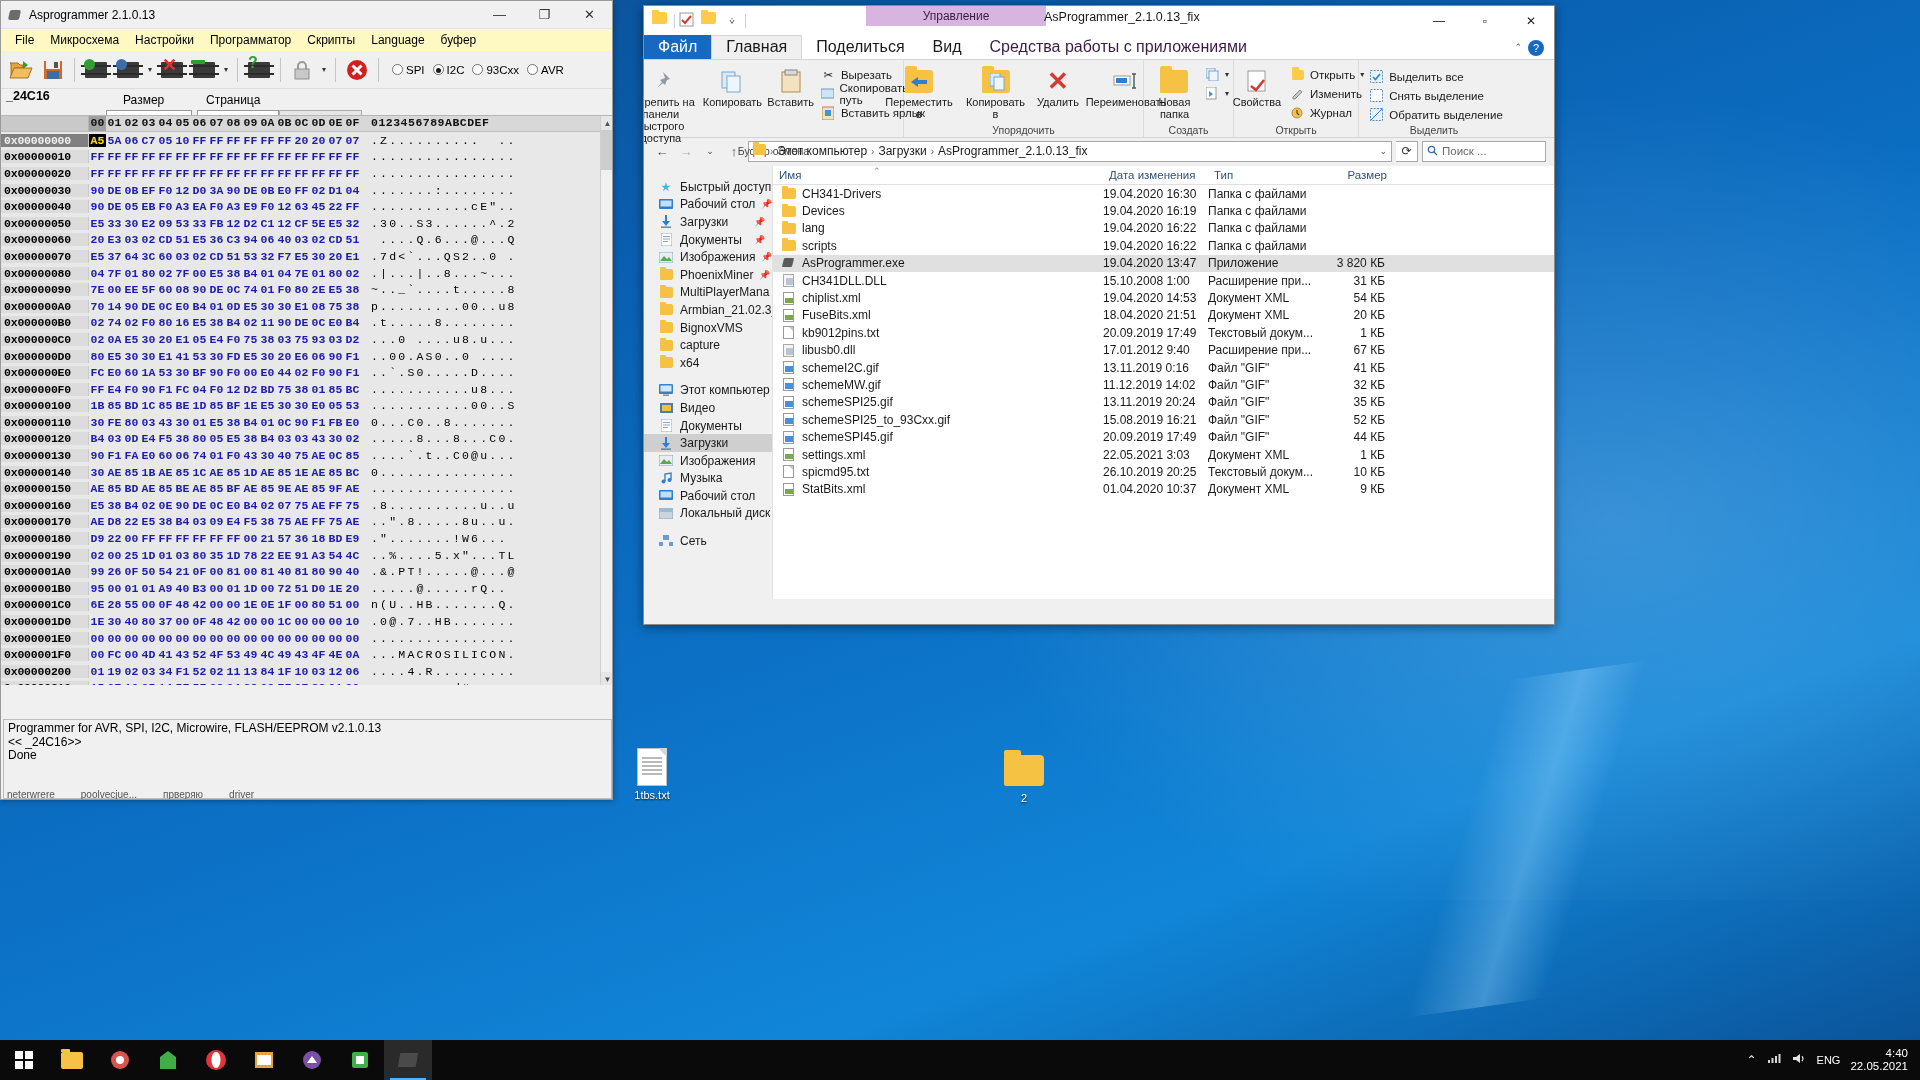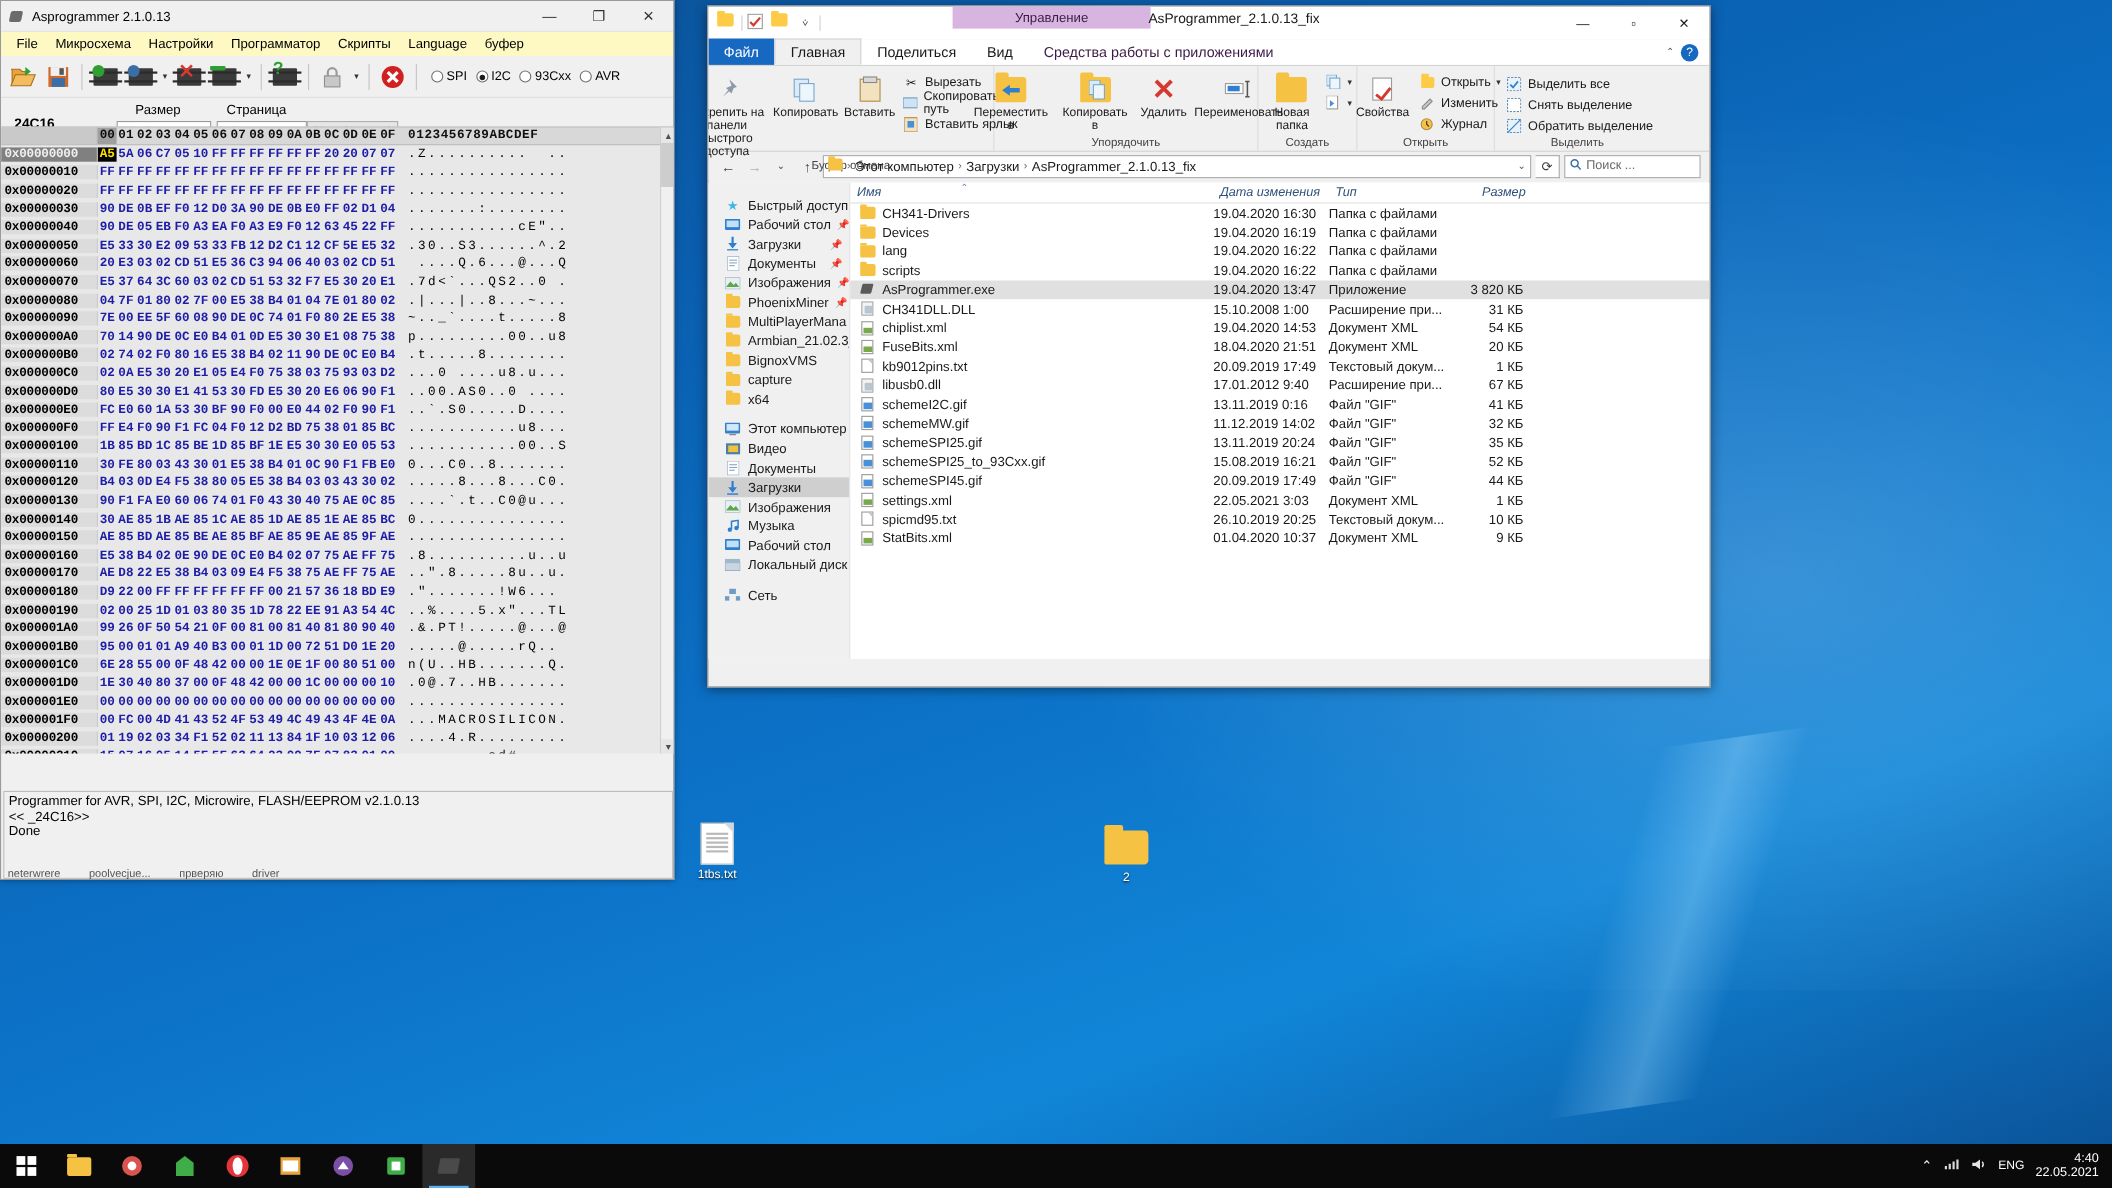--- a/index.html
+++ b/index.html
@@ -40,21 +40,21 @@
   .chipico::before,.chipico::after{content:"";position:absolute;left:-4px;right:-4px;height:2px;background:#2b2b2b;}
   .chipico::before{top:3px;}
   .chipico::after{bottom:3px;}
   .blob{position:absolute;width:11px;height:11px;border-radius:50%;}
   .radios{display:flex;align-items:center;margin-left:8px;gap:3px;font-size:11.5px;color:#000;}
   .radios label{display:flex;align-items:center;gap:3px;margin-right:5px;cursor:default;}
   .rad{width:11px;height:11px;border:1px solid #707070;border-radius:50%;background:#fff;position:relative;}
   .rad.on::after{content:"";position:absolute;left:2.5px;top:2.5px;width:5px;height:5px;border-radius:50%;background:#1b1b1b;}
 
   .asp-info{height:48px;position:relative;background:#f0f0f0;border-bottom:1px solid #dcdcdc;}
-  .chipname{position:absolute;left:5px;top:16px;font-size:12.5px;font-weight:bold;color:#000;}
+  .chipname{position:absolute;left:5px;top:0;font-size:12.5px;font-weight:bold;color:#000;}
   .chipsize{position:absolute;left:5px;top:26px;font-size:12px;font-weight:bold;color:#000;}
   .lbl-size{position:absolute;left:122px;top:4px;font-size:12px;}
   .lbl-page{position:absolute;left:205px;top:4px;font-size:12px;}
   .combo{position:absolute;top:21px;height:20px;background:#fff;border:1px solid #9a9a9a;
     font-size:12px;padding:2px 4px;display:flex;align-items:center;}
   .combo .cv{flex:1;color:#000;}
   .combo .arr{width:12px;text-align:center;color:#4a4a4a;font-size:9px;}
   .combo.sz{left:105px;width:86px;}
   .combo.pg{left:196px;width:82px;}
   .i2cbtn{position:absolute;left:278px;top:21px;height:20px;padding:0 6px;display:flex;align-items:center;
@@ -101,21 +101,21 @@
   .qat .qi{width:18px;height:18px;position:relative;}
   .folder-ico{width:15px;height:12px;background:#fdcb46;border-radius:1px 2px 2px 1px;position:relative;}
   .folder-ico::before{content:"";position:absolute;left:0;top:-2.5px;width:7px;height:3px;background:#fdcb46;border-radius:1px 1px 0 0;}
   .qat .vline{width:1px;height:14px;background:#cfcfcf;}
   .exp-ctxtab{position:absolute;left:222px;top:0;width:180px;height:20px;background:#d7b5e0;
     display:flex;align-items:center;justify-content:center;font-size:12px;color:#3b1c47;}
   .exp-title-text{position:absolute;left:400px;top:4px;font-size:12.5px;color:#1a1a1a;}
   .exp-wctl{margin-left:auto;display:flex;height:30px;}
   .exp-wctl div{width:46px;height:30px;display:flex;align-items:center;justify-content:center;font-size:12px;color:#222;}
   .exp-ribbon-tabs{height:24px;background:#fff;display:flex;align-items:flex-end;position:relative;border-bottom:1px solid #d4d4d4;}
-  .rtab{height:24px;padding:0 14px;display:flex;align-items:center;font-size:13px;color:#1a1a1a;}
+  .rtab{height:24px;padding:0 14px;display:flex;align-items:center;font-size:16px;color:#1a1a1a;}
   .rtab.file{background:#1668c1;color:#fff;font-weight:normal;}
   .rtab.active{background:#f0f0f0;border:1px solid #d4d4d4;border-bottom-color:#f0f0f0;}
   .rtab.ctx{color:#3b1c47;}
   .help-dot{position:absolute;right:10px;top:4px;width:16px;height:16px;border-radius:50%;background:#1668c1;
     color:#fff;font-size:11px;display:flex;align-items:center;justify-content:center;}
   .caret-up{position:absolute;right:32px;top:6px;font-size:9px;color:#555;}
 
   .ribbon{height:78px;background:#f0f0f0;display:flex;position:relative;border-bottom:1px solid #d4d4d4;}
   .rgroup{display:flex;flex-direction:column;align-items:center;border-right:1px solid #dcdcdc;padding:2px 4px 0;}
   .rgroup .gbody{display:flex;flex:1;align-items:flex-start;padding-top:4px;}
@@ -146,21 +146,21 @@
   .navitem.sel{background:#cfcfcf;}
   .navitem .pin{margin-left:auto;padding-right:6px;color:#8a8a8a;font-size:9px;}
   .ni-ico{width:16px;height:14px;display:flex;align-items:center;justify-content:center;flex:0 0 16px;}
   .star{color:#3fb6e8;font-size:12px;}
   .mini-folder{width:13px;height:11px;background:#f5c243;border-radius:1px 2px 2px 1px;position:relative;}
   .mini-folder::before{content:"";position:absolute;left:0;top:-2px;width:6px;height:2.5px;background:#f5c243;border-radius:1px 1px 0 0;}
   .navsplit{height:10px;}
 
   .filelist{flex:1;background:#fff;position:relative;border-left:1px solid #e2e2e2;}
   .colhead{height:19px;display:flex;border-bottom:1px solid #e0e0e0;font-size:11.5px;color:#30527a;align-items:center;position:relative;}
-  .colhead .c{padding-left:6px;font-style:italic;}
+  .colhead .c{padding-left:6px;}
   .c-name{width:330px;}
   .c-date{width:105px;}
   .c-type{width:105px;}
   .c-size{width:80px;text-align:right;padding-right:6px;}
   .sortarrow{position:absolute;left:100px;top:0px;font-size:9px;color:#6b8fb8;}
   .frow{height:17.4px;display:flex;align-items:center;font-size:12px;color:#1a1a1a;}
   .frow.sel{background:#e0e0e0;}
   .frow .fn{width:330px;display:flex;align-items:center;gap:6px;padding-left:8px;}
   .frow .fd{width:105px;}
   .frow .ft{width:105px;}

